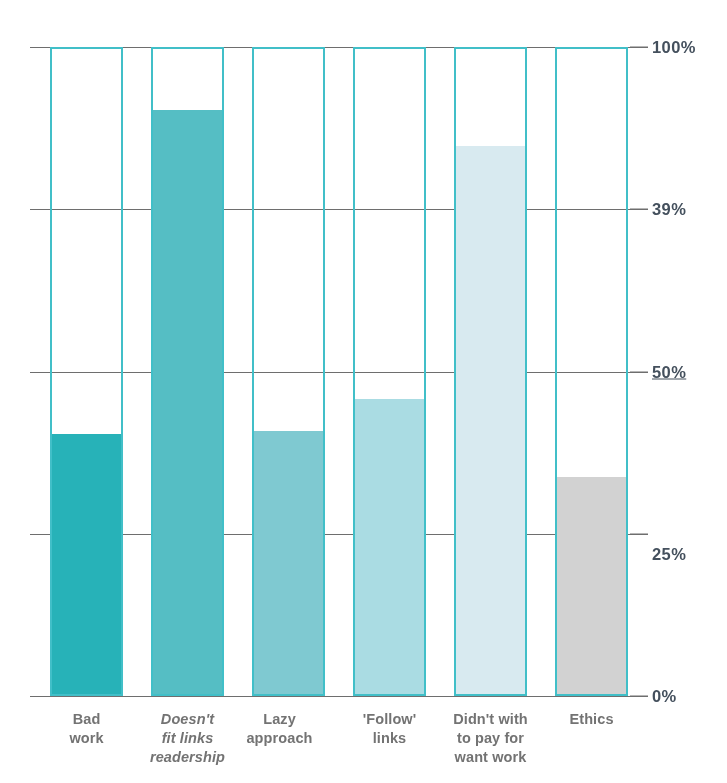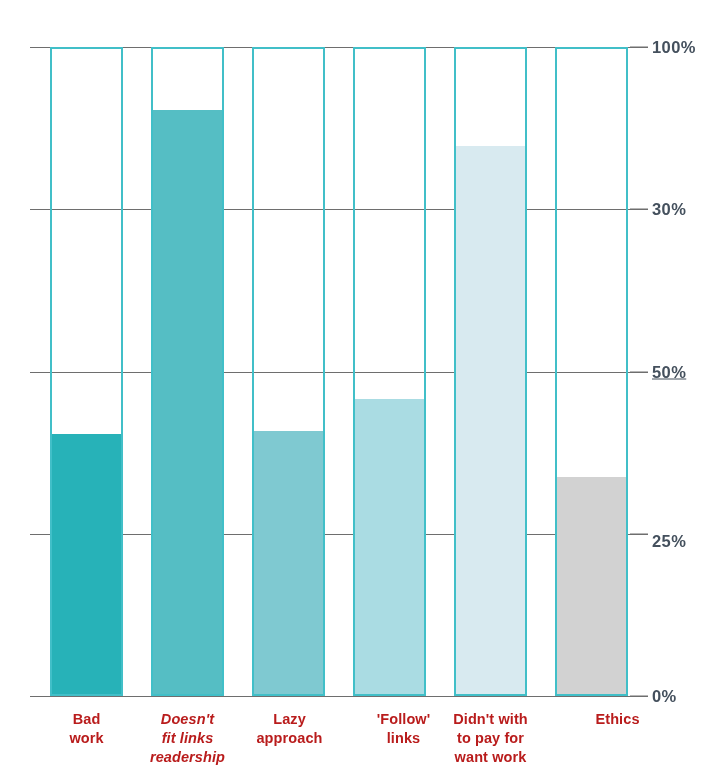--- a/index.html
+++ b/index.html
@@ -80,41 +80,41 @@
   }
 
   
   .xlabel {
     position: absolute;
     top: 701px;
     text-align: center;
     font-size: 14.5px;
     line-height: 19px;
     font-weight: 600;
-    color: #b91c1c;
+    color: #737373;
     letter-spacing: 0.1px;
   }
 </style>
 </head>
 <body>
 
 <div id="chart-root">
 
   <div>
     <div class="ytick-dash" style="top: 38px; border-top-color: rgb(110, 110, 110);"></div>
     <div class="ytick" style="top: 38px; color: rgb(68, 80, 93);">100%</div>
 
     <div class="ytick-dash" style="top: 200.25px; border-top-color: rgb(110, 110, 110);"></div>
-    <div class="ytick" style="top: 200.25px; color: rgb(68, 80, 93);">30%</div>
+    <div class="ytick" style="top: 200.25px; color: rgb(68, 80, 93);">39%</div>
 
     <div class="ytick-dash" style="top: 362.5px; border-top-color: rgb(110, 110, 110);"></div>
     <div class="ytick" style="top: 362.5px; color: rgb(68, 80, 93); text-decoration: underline;">50%</div>
 
     <div class="ytick-dash" style="top: 524.75px; border-top-color: rgb(110, 110, 110);"></div>
-    <div class="ytick" style="top: 532px; color: rgb(68, 80, 93); text-align: center;">25%</div>
+    <div class="ytick" style="top: 545px; color: rgb(68, 80, 93); text-align: center;">25%</div>
 
     <div class="ytick-dash" style="top: 687px; border-top-color: rgb(110, 110, 110);"></div>
     <div class="ytick" style="top: 687px; color: rgb(68, 80, 93);">0%</div>
   </div>
 
   <div class="plot-area">
 
     <div class="gridline" style="top: 0px; border-top-color: rgb(110, 110, 110);"></div>
     <div class="gridline" style="top: 162.25px; border-top-color: rgb(110, 110, 110);"></div>
     <div class="gridline" style="top: 324.5px; border-top-color: rgb(110, 110, 110);"></div>
@@ -145,31 +145,31 @@
   <div>
     <div class="xlabel" style="left:36px;width:101px;">
         <div>Bad</div>
         <div>work</div>
       </div>
     <div class="xlabel" style="left:137px;width:101px;font-style:italic;">
         <div>Doesn't</div>
         <div>fit links</div>
         <div>readership</div>
       </div>
-    <div class="xlabel" style="left:239px;width:101px;">
+    <div class="xlabel" style="left:229px;width:101px;">
         <div>Lazy</div>
         <div>approach</div>
       </div>
-    <div class="xlabel" style="left:353px;width:101px;">
+    <div class="xlabel" style="left:339px;width:101px;">
         <div>'Follow'</div>
         <div>links</div>
       </div>
     <div class="xlabel" style="left:440px;width:101px;">
         <div>Didn't with</div>
         <div>to pay for</div>
         <div>want work</div>
       </div>
-    <div class="xlabel" style="left:567px;width:101px;">
+    <div class="xlabel" style="left:541px;width:101px;">
         <div>Ethics</div>
       </div>
   </div>
 
 </div>
 
 </body></html>

